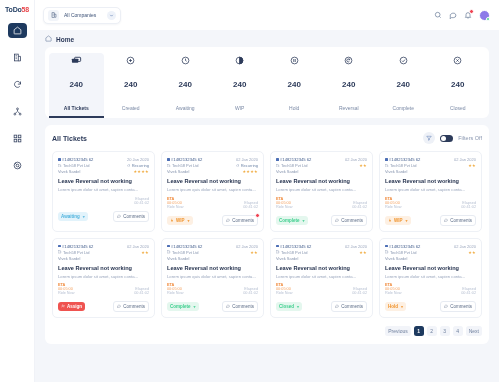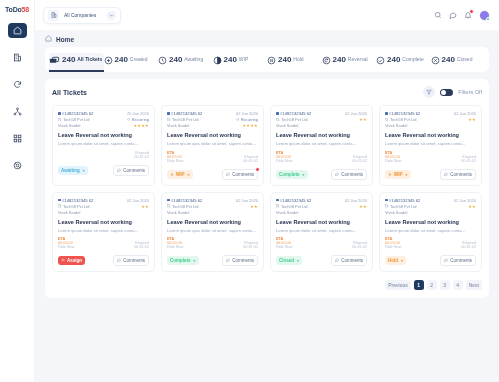--- a/index.html
+++ b/index.html
@@ -73,22 +73,22 @@
 
   
   .content { padding: 0 10px 10px 10px; display: flex; flex-direction: column; gap: 7px; }
 
   
   .stats {
     background: #ffffff; border-radius: 6px; padding: 6px 4px 0 4px;
     display: flex; align-items: stretch;
   }
   .stat {
-    flex: 1; display: flex; flex-direction: row; align-items: flex-start;
-    gap: 2px; padding: 3px 0 5px 0; border-bottom: 2px solid transparent;
+    flex: 1; display: flex; flex-direction: column; align-items: center;
+    gap: 16px; padding: 3px 0 5px 0; border-bottom: 2px solid transparent;
     border-radius: 4px 4px 0 0;
   }
   .stat.active { background: #f3f5fa; border-bottom-color: #2d3b5a; }
   .stat-ico { color: #2d3b5a; height: 9px; display: flex; align-items: center; }
   .stat-ico svg { width: 9px; height: 9px; }
   .stat.active .stat-ico svg { width: 11px; height: 11px; }
   .stat-num { font-size: 8px; font-weight: bold; color: #2d3b5a; line-height: 1; }
   .stat-lbl { font-size: 5px; color: #7b8aa6; }
   .stat.active .stat-lbl { color: #2d3b5a; font-weight: bold; }
 

